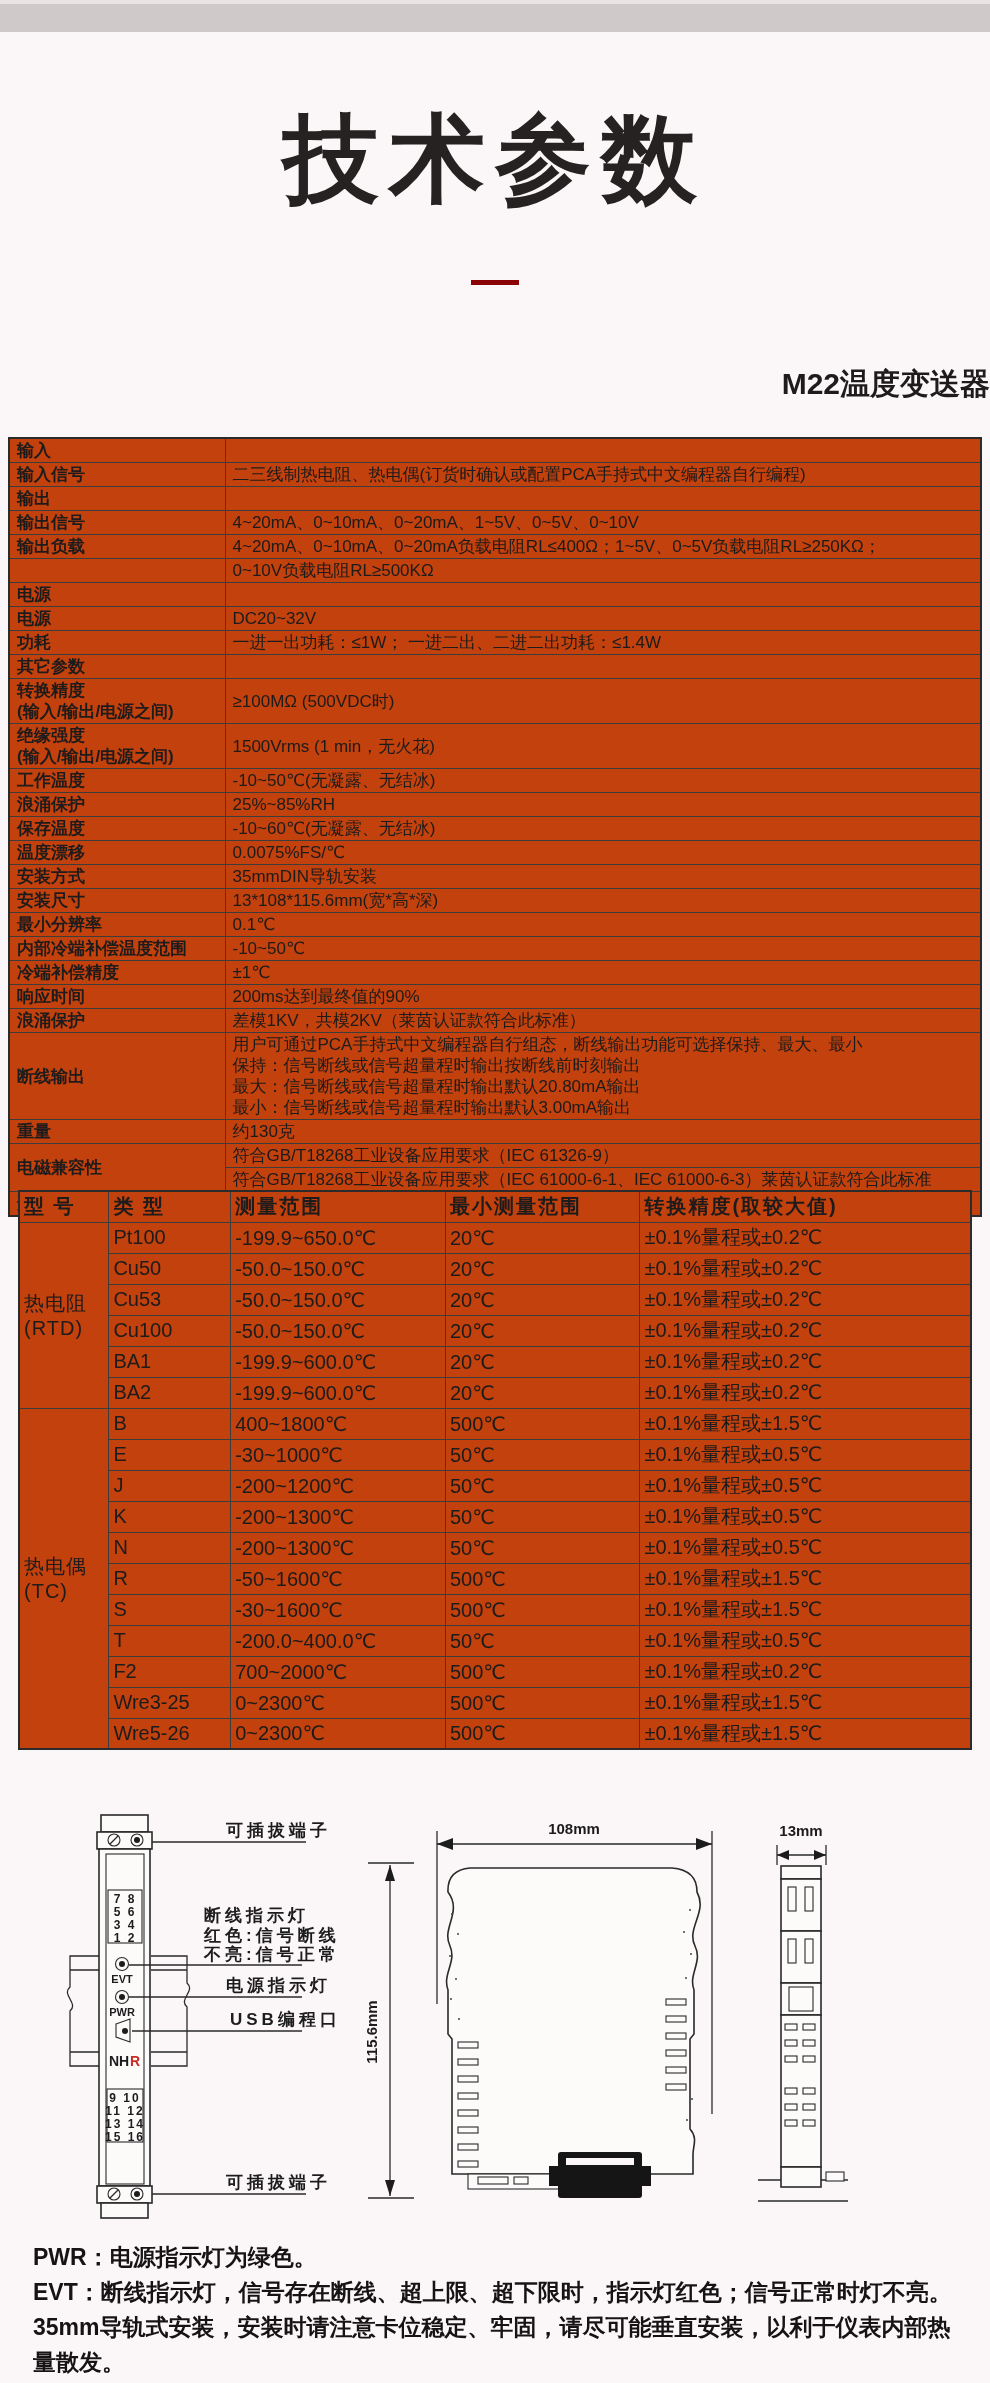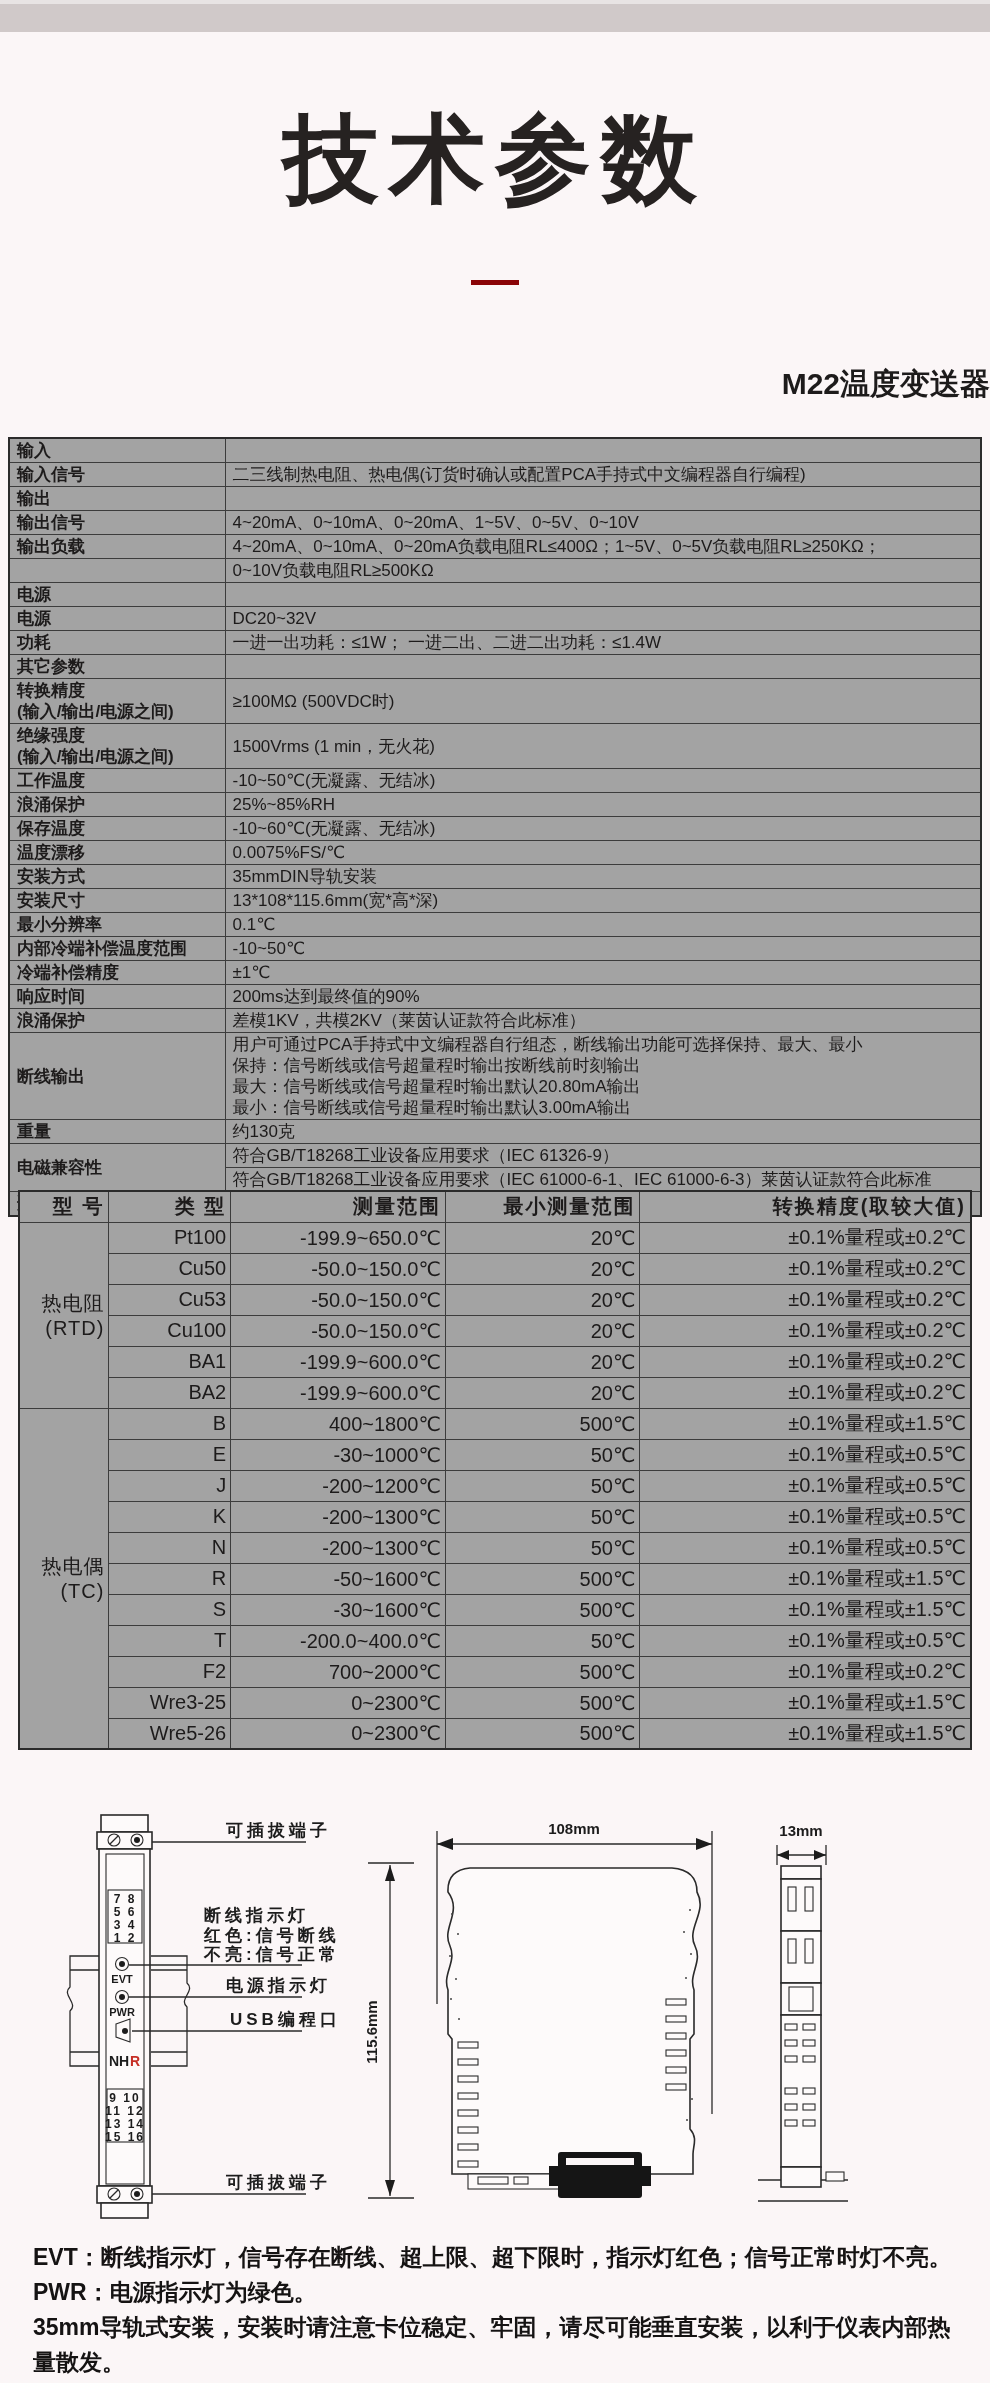--- a/index.html
+++ b/index.html
@@ -5,29 +5,29 @@
   *{margin:0;padding:0;box-sizing:border-box}
   html,body{background:#e8e4e4}
   body{font-family:"Liberation Sans","DejaVu Sans",sans-serif;color:#1d1b1b}
   .page{position:relative;width:990px;height:2383px;margin:4px auto;background:#fbf6f7;overflow:hidden}
   .topbar{position:absolute;top:0;left:0;width:990px;height:28px;background:#d0c9c9}
   .title{position:absolute;top:92px;left:0;width:100%;text-align:center;
          font-size:96px;font-weight:bold;letter-spacing:10px;color:#262221}
   .divider{position:absolute;top:276px;left:471px;width:48px;height:5px;background:#8a0407}
   .subtitle{position:absolute;top:360px;left:0;width:100%;text-align:right;font-size:30px;font-weight:bold}
 
-  table{border-collapse:collapse;background:#a3a3a3}
+  table{border-collapse:collapse;background:#c2410c}
   .t1{position:absolute;top:433px;left:8px;width:974px;font-size:17px;border:2px solid #2b2b2b}
   .t1 td{border:1px solid #3c3c3c;padding:1px 7px;line-height:21px;vertical-align:middle;white-space:pre-line}
   .t1 td.lbl{width:216px}
   .t1 tr.sect td{font-weight:bold}
   .t1 td.lbl{font-weight:bold;font-weight:600}
 
   .sec2{position:absolute;top:1142px;left:0;width:100%;text-align:center;font-size:27px;font-weight:bold}
-  .t2{position:absolute;top:1186px;left:18px;width:954px;font-size:20px;border:2px solid #2b2b2b;text-align:right}
+  .t2{position:absolute;top:1186px;left:18px;width:954px;font-size:20px;border:2px solid #2b2b2b;text-align:left}
   .t2 th,.t2 td{border:1px solid #3c3c3c;height:31px;padding:0 4px;white-space:pre-line}
   .t2 th{font-weight:bold;letter-spacing:2px}
   .t2 td.grp{letter-spacing:1px}
 
   .diag{position:absolute;top:1780px;left:0}
   .dtx{font-size:17px;font-weight:bold;fill:#1c1c1c;letter-spacing:4px}
   .dim{font-size:15px;font-weight:bold;fill:#1c1c1c;letter-spacing:0}
   .small{font-size:12px;font-weight:bold;fill:#1c1c1c;letter-spacing:2px}
   .led{font-size:11px;font-weight:bold;fill:#1c1c1c}
   .ln{stroke:#2a2a2a;stroke-width:1.3;fill:none}
@@ -489,19 +489,19 @@
         <rect class="thin" x="785" y="320" width="12" height="6"></rect>
           <rect class="thin" x="803" y="320" width="12" height="6"></rect>
         <rect class="thin" x="785" y="336" width="12" height="6"></rect>
           <rect class="thin" x="803" y="336" width="12" height="6"></rect>
         <rect class="shp" x="781" y="383" width="40" height="20"></rect>
       </g>
     </g>
   </svg>
 
   <div class="footer">
+    <p>PWR：电源指示灯为绿色。</p>
     <p>EVT：断线指示灯，信号存在断线、超上限、超下限时，指示灯红色；信号正常时灯不亮。</p>
-    <p>PWR：电源指示灯为绿色。</p>
     <p>35mm导轨式安装，安装时请注意卡位稳定、牢固，请尽可能垂直安装，以利于仪表内部热量散发。</p>
   </div>
 
   <div class="botline"></div>
 </div>
 
 </body></html>

